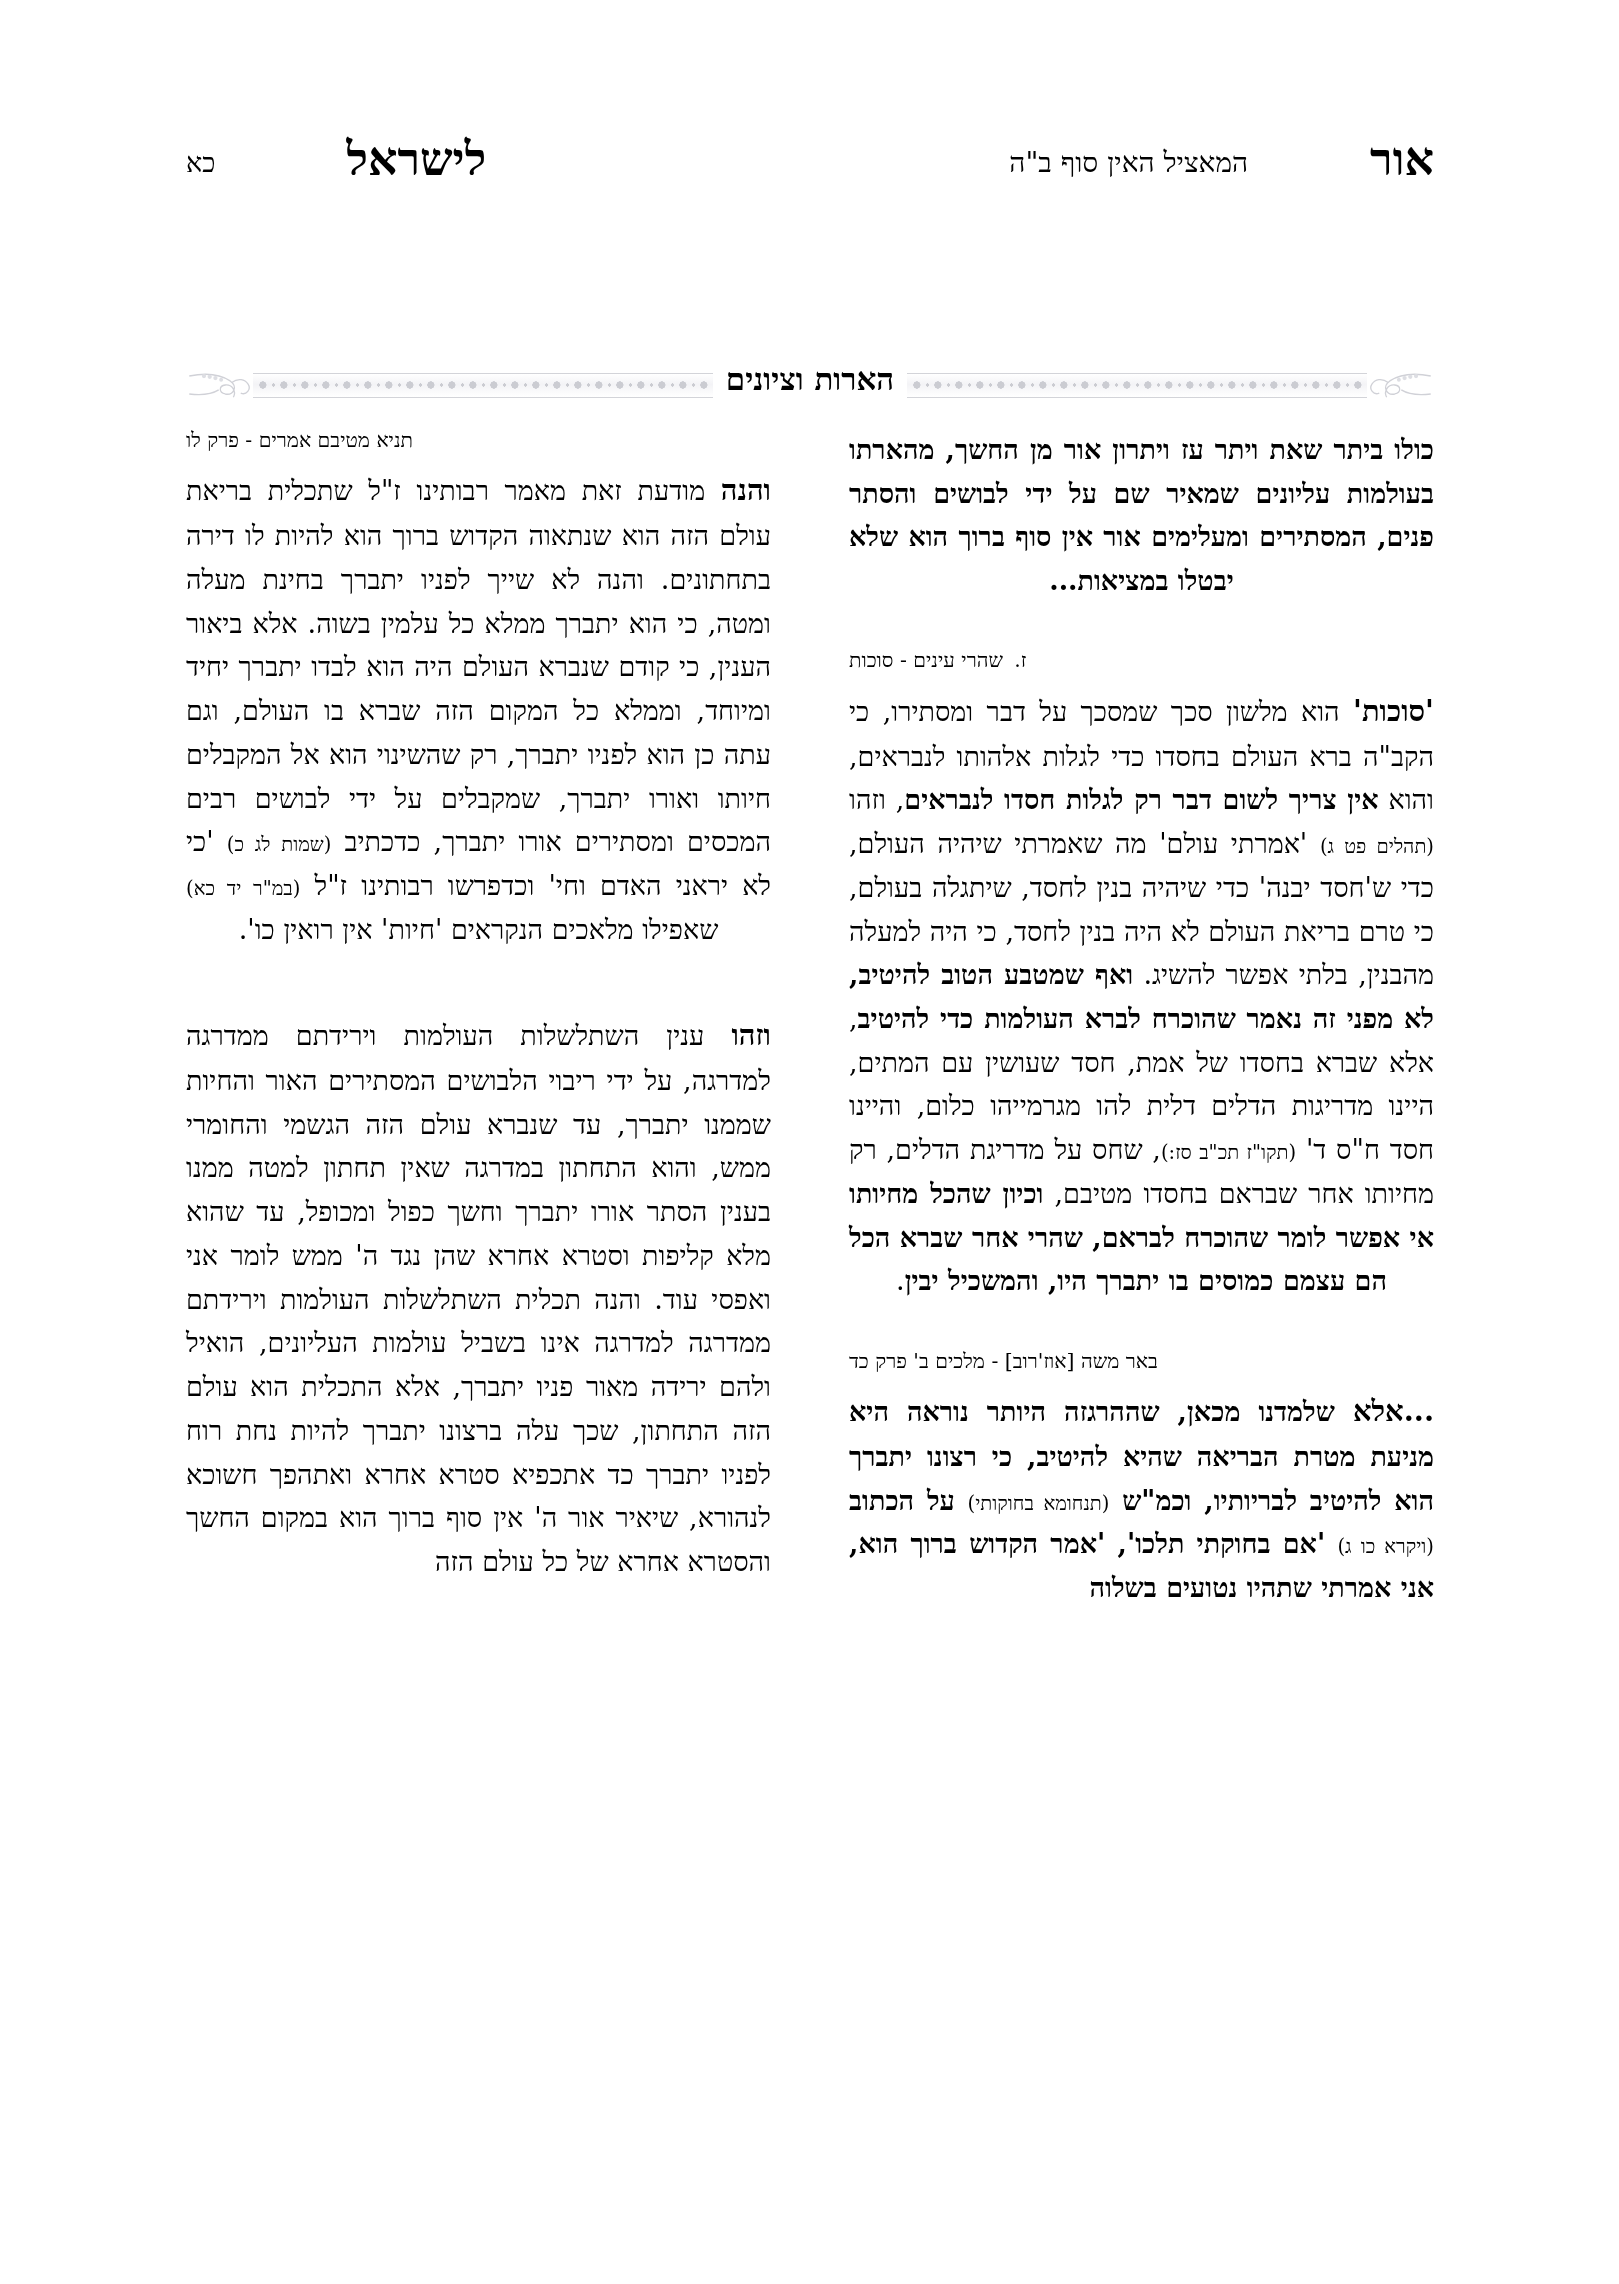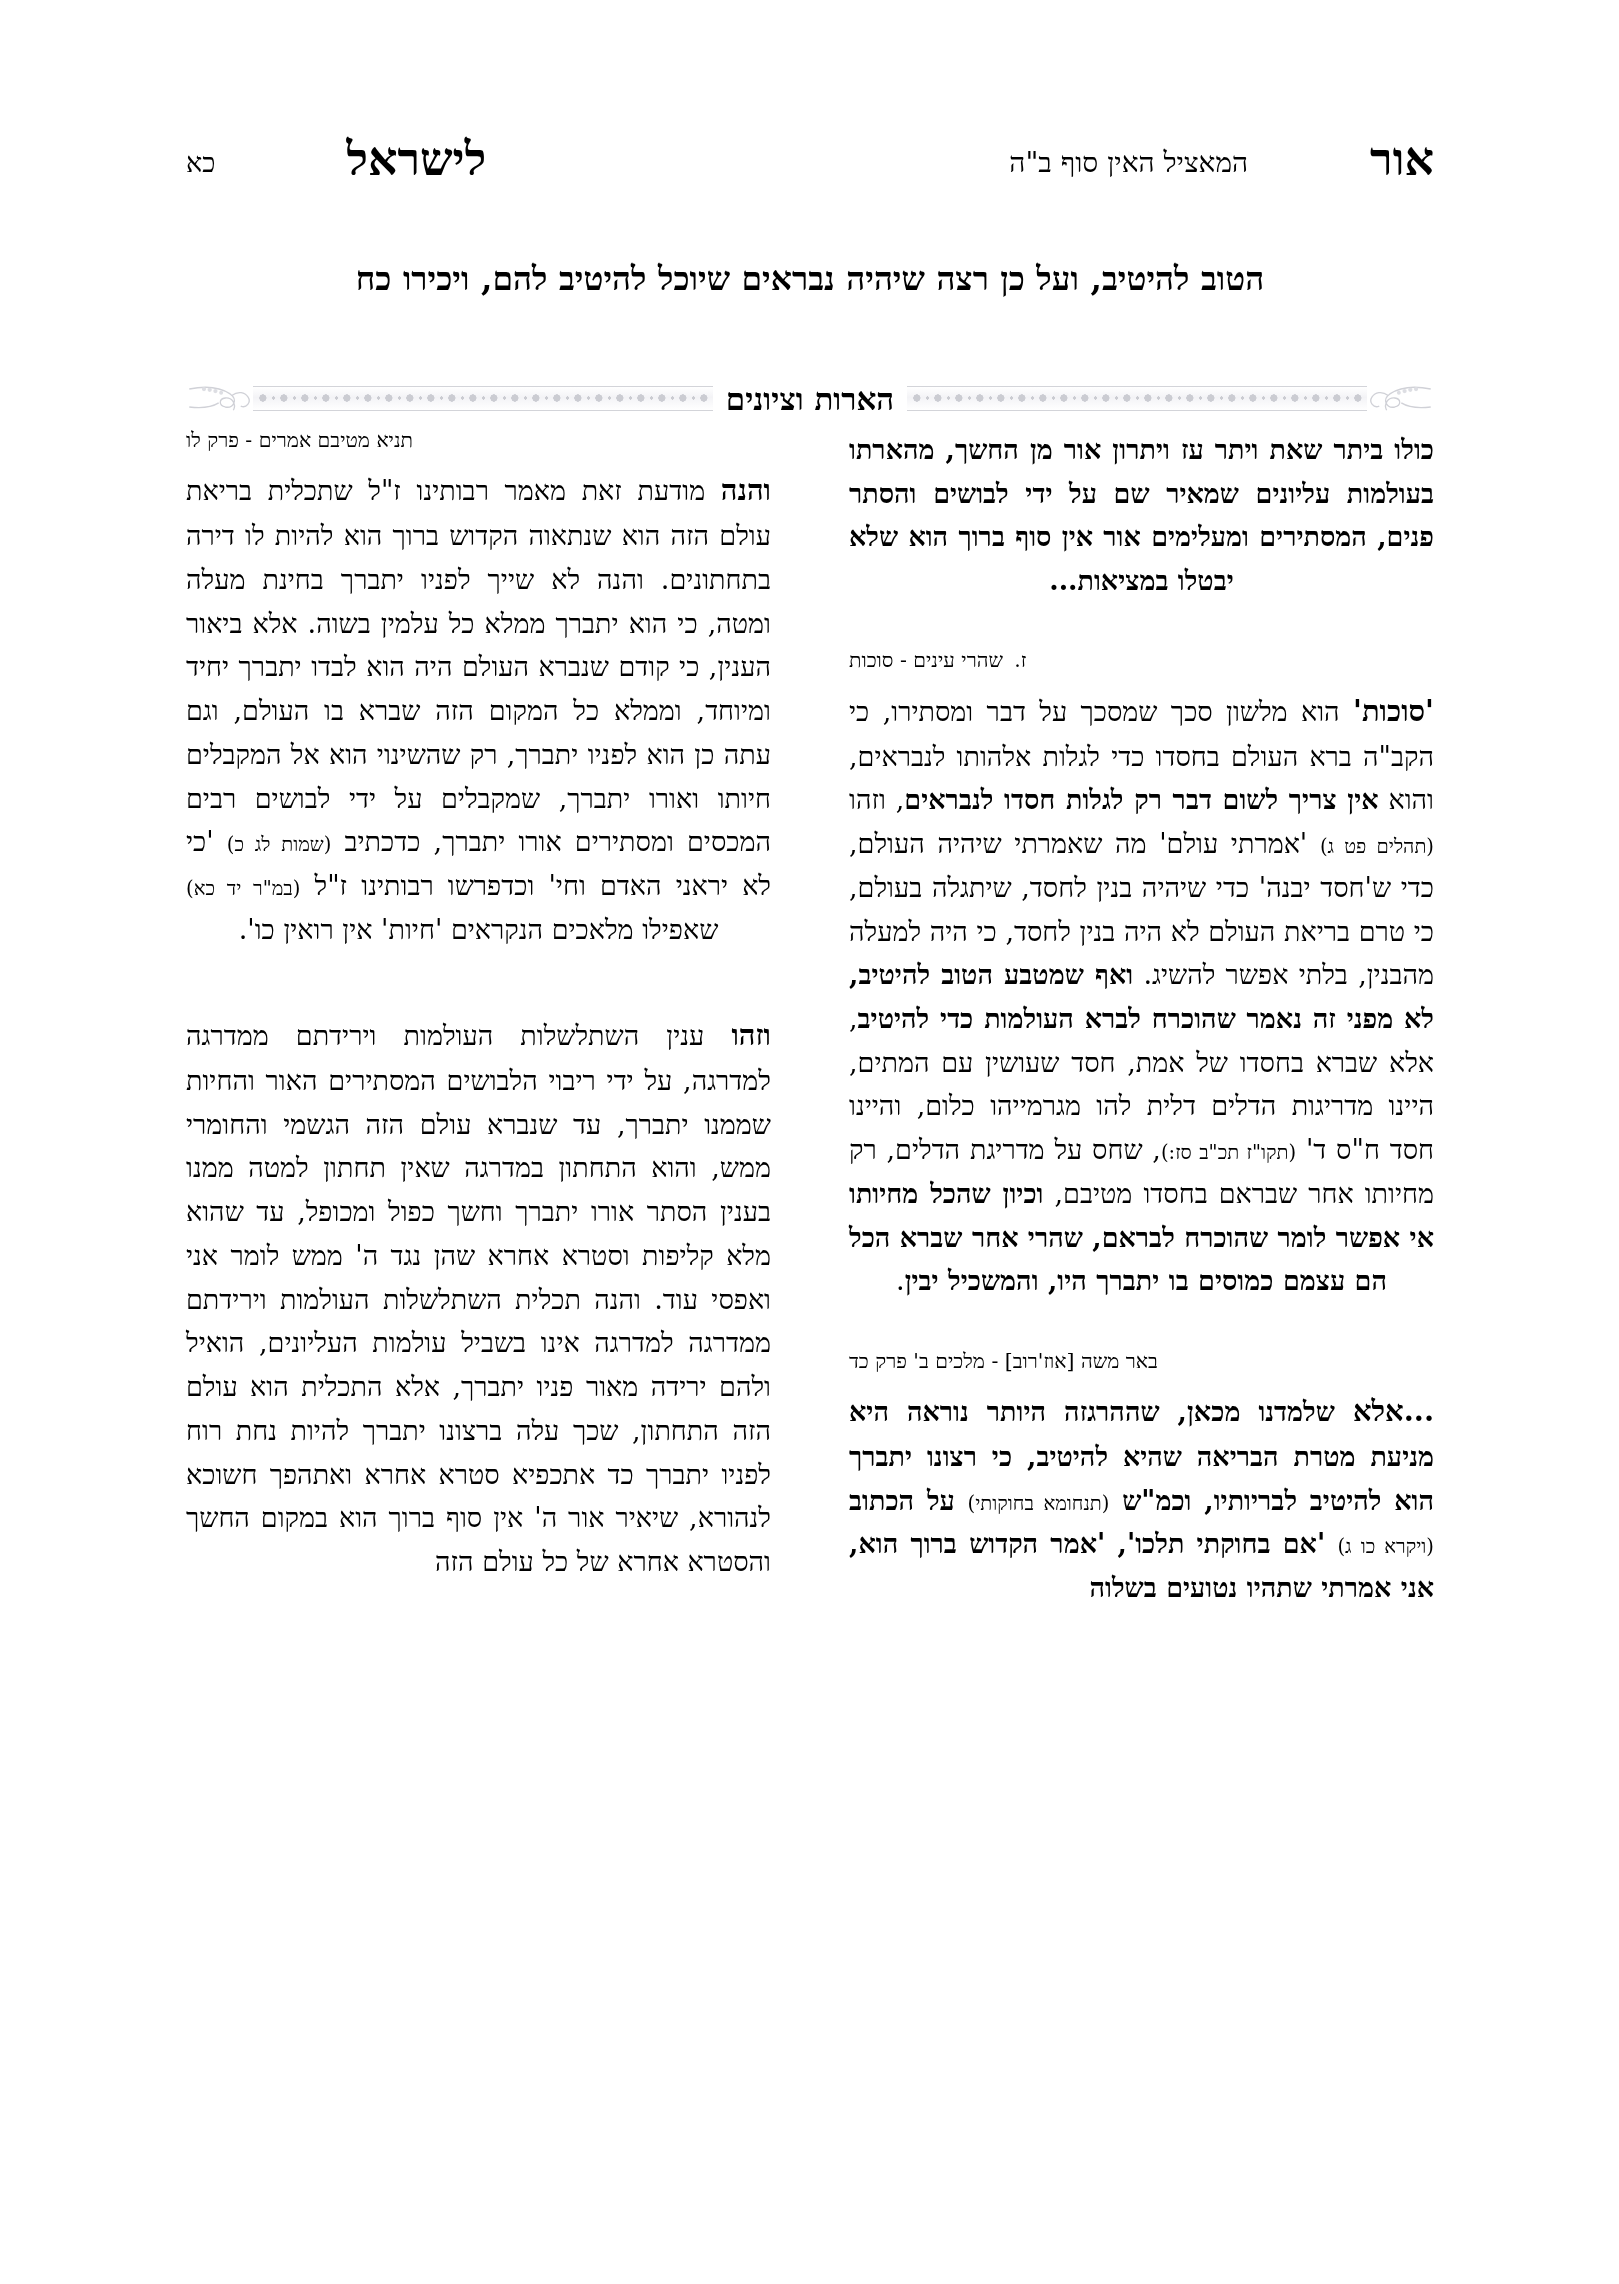--- a/index.html
+++ b/index.html
@@ -81,21 +81,21 @@
 
   
   .divider {
     position: absolute;
     top: 366px;
     right: 186px;
     left: 186px;
     height: 51px;
     display: flex;
     flex-direction: row;
-    align-items: flex-end;
+    align-items: flex-start;
     justify-content: center;
     gap: 0px;
   }
   .divider-rule {
     flex: 1 1 auto;
     position: relative;
     height: 38px;
   }
   .divider-rule .bar {
     position: absolute;
@@ -206,21 +206,20 @@
     <div class="rh-right">
       <span class="runhead-word">אור</span>
       <span class="runhead-sub">המאציל האין סוף ב"ה</span>
     </div>
     <div class="rh-left">
       <span class="runhead-word">לישראל</span>
       <span class="runhead-folio">כא</span>
     </div>
   </div>
 
-  <div class="catchline">הטוב להיטיב, ועל כן רצה שיהיה נבראים שיוכל להיטיב להם, ויכירו כח</div>
 
   <div class="divider">
     <span class="divider-cap">
       <svg viewBox="0 0 82 46" aria-hidden="true">
         <g fill="none" stroke="#d0d1d7" stroke-width="1.6">
           <path d="M78 12 C58 8, 40 10, 28 18 C18 25, 24 36, 34 34 C42 32, 42 24, 34 23 C26 22, 20 30, 24 38"></path>
           <path d="M78 34 C62 36, 50 34, 42 29"></path>
           <path d="M26 20 C18 14, 10 16, 6 22 C2 28, 8 36, 15 33"></path>
         </g>
         <g fill="#dddee3">

